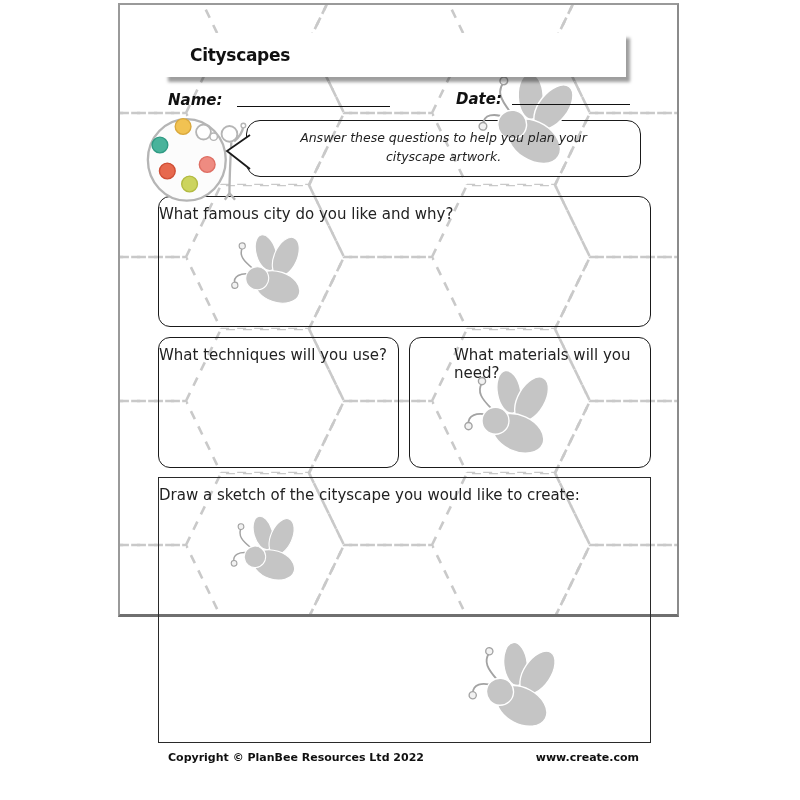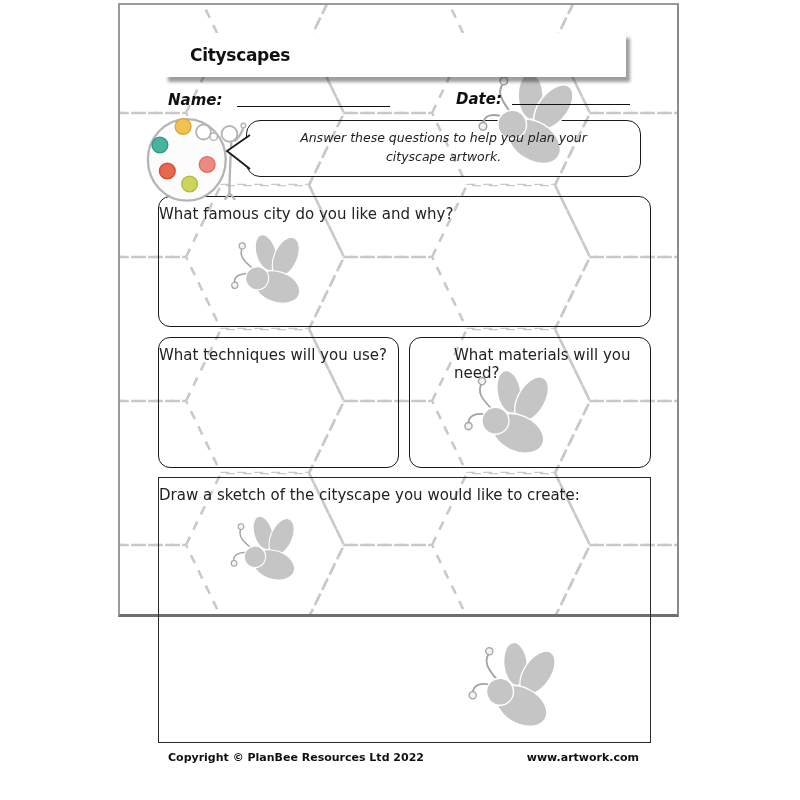--- a/index.html
+++ b/index.html
@@ -124,15 +124,15 @@
       <div class="qtitle">What techniques will you use?</div>
     </div>
     <div class="qbox qbox3">
       <div class="qtitle">What materials will you need?</div>
     </div>
     <div class="qbox qbox4">
       <div class="qtitle">Draw a sketch of the cityscape you would like to create:</div>
     </div>
 
     <div class="footer left">Copyright © PlanBee Resources Ltd 2022</div>
-    <div class="footer right">www.artwork.com</div>
+    <div class="footer right">www.create.com</div>
   </div>
 </div>
 
 </body></html>

